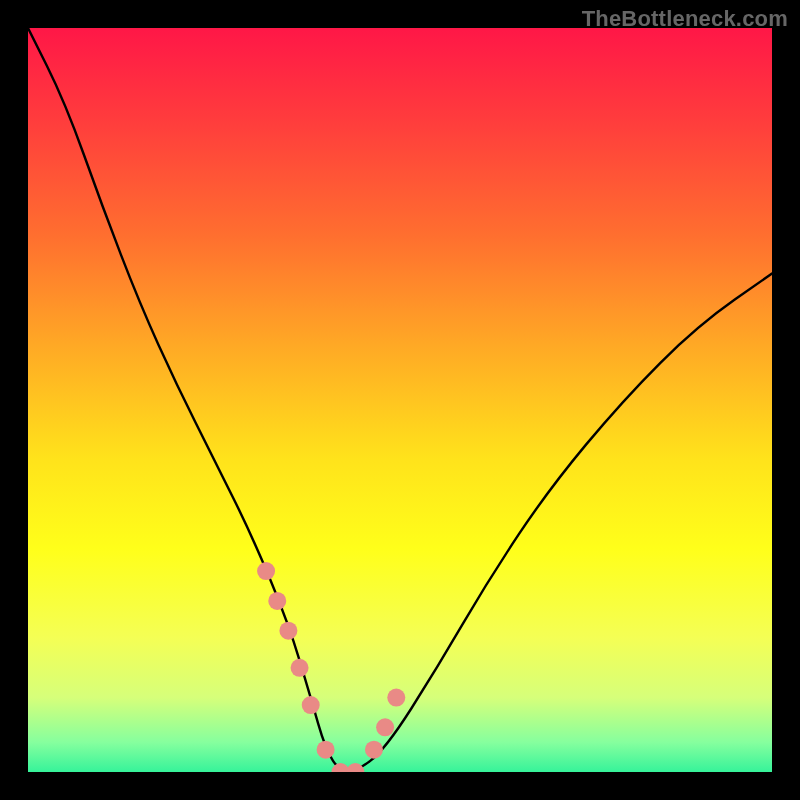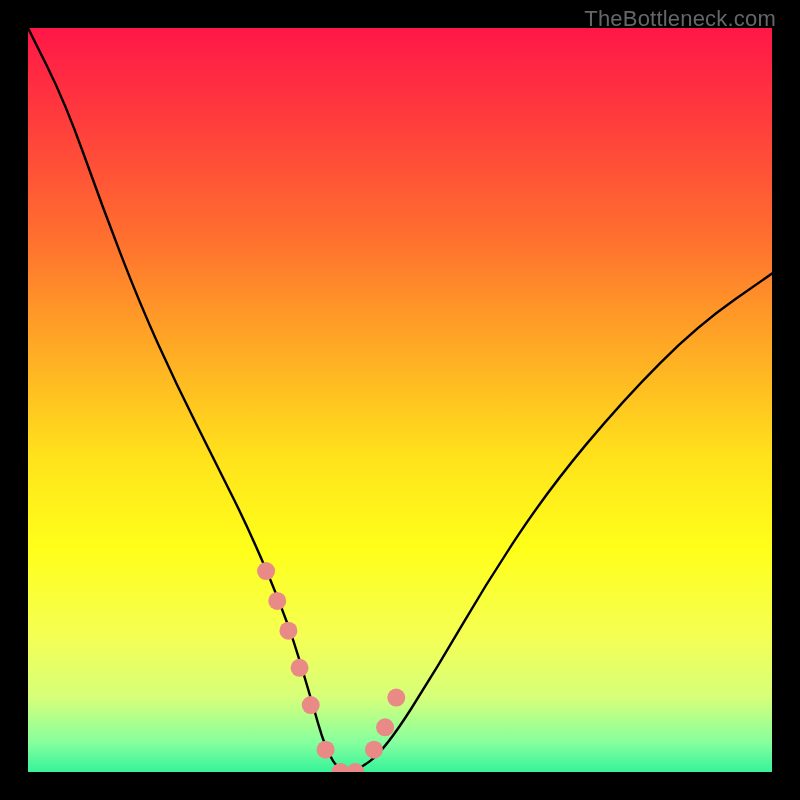--- a/index.html
+++ b/index.html
@@ -13,24 +13,24 @@
   }
   .frame {
     position: relative;
     width: 800px;
     height: 800px;
     background: #000;
   }
   .watermark {
     position: absolute;
     top: 6px;
-    right: 24px;
+    right: 12px;
     color: #666;
     font-size: 22px;
-    font-weight: 400;
+    font-weight: 700;
     letter-spacing: 0.2px;
     z-index: 50;
   }
   .plot {
     position: absolute;
     left: 28px;
     top: 28px;
     width: 744px;
     height: 744px;
   }

